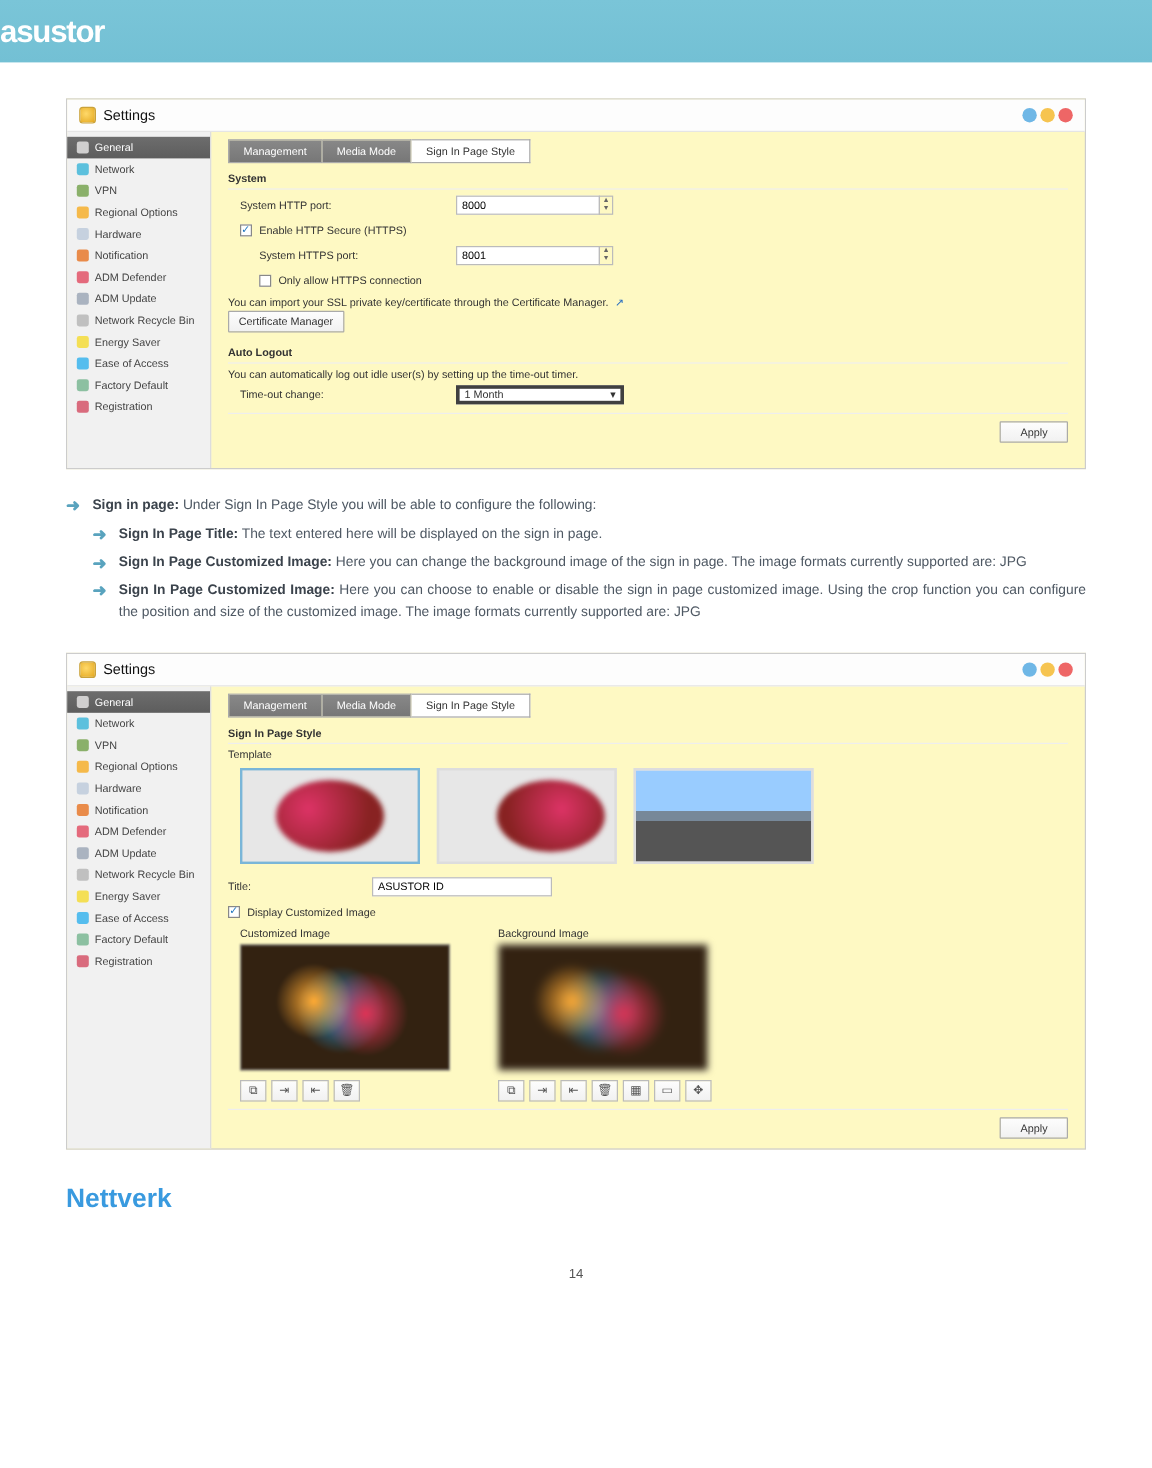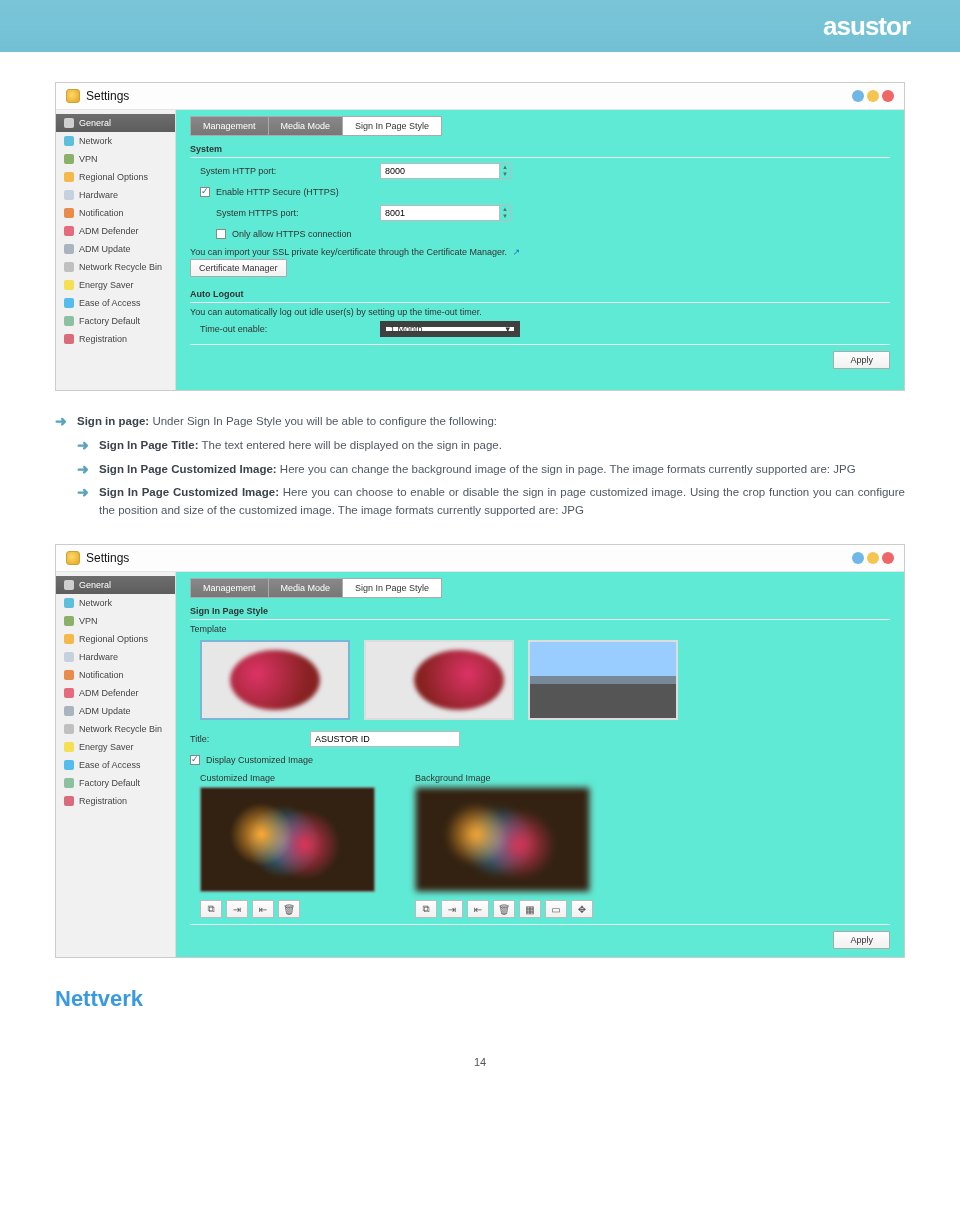--- a/index.html
+++ b/index.html
@@ -10,34 +10,33 @@
     font-family: Verdana, Arial, sans-serif;
     font-size: 11px;
     color: #333;
     position: relative;
   }
   .header-bar {
     height: 52px;
     background: linear-gradient(to bottom, #7ac5d8, #73c0d4);
     display: flex;
     align-items: center;
-    justify-content: flex-end;
     padding-right: 50px;
   }
   .brand-logo {
     color: #fff;
     font-size: 26px;
     font-weight: bold;
     letter-spacing: -1px;
     font-family: Arial, sans-serif;
   }
   .page-body { padding: 30px 55px 40px 55px; }
   .screenshot-window {
     border: 1px solid #ccc;
-    background: #5eead4;
+    background: #fef9c3;
     margin-bottom: 22px;
     font-size: 9px;
     color: #333;
   }
   .win-title {
     display: flex; align-items: center; justify-content: space-between;
     padding: 6px 10px;
     border-bottom: 1px solid #e5e5e5;
     background: #fdfdfd;
   }
@@ -124,21 +123,21 @@
     font-size: 9px;
     color: #333;
     border-radius: 1px;
   }
   .apply-wrap {
     display: flex; justify-content: flex-end;
     border-top: 1px solid #eee;
     margin-top: 6px; padding-top: 6px;
   }
   .select {
-    width: 140px; height: 16px; border: 6px solid #404040;
+    width: 140px; height: 16px; border: 3px solid #404040;
     padding: 1px 4px; font-size: 9px; background: #fff;
     display: inline-flex; align-items: center; justify-content: space-between;
   }
   
   .bullet-list { margin: 4px 0 24px 0; }
   .bullet {
     display: flex; gap: 8px; align-items: flex-start;
     margin: 6px 0;
     line-height: 1.55;
     font-size: 11.5px;
@@ -311,21 +310,21 @@
       </div>
       <div class="note">
         <span>You can import your SSL private key/certificate through the Certificate Manager.</span>
         <span class="link-icon">↗</span>
       </div>
       <span class="btn">Certificate Manager</span>
 
       <div class="group-label" style="margin-top:12px">Auto Logout</div>
       <div class="note">You can automatically log out idle user(s) by setting up the time-out timer.</div>
       <div class="form-row">
-        <label>Time-out enable:</label>
+        <label>Time-out change:</label>
         <span class="select">
               <span>1 Month</span>
               <span>▾</span>
             </span>
       </div>
 
       <div class="apply-wrap">
         <span class="btn" style="padding:3px 16px">Apply</span>
       </div>
     </div>

